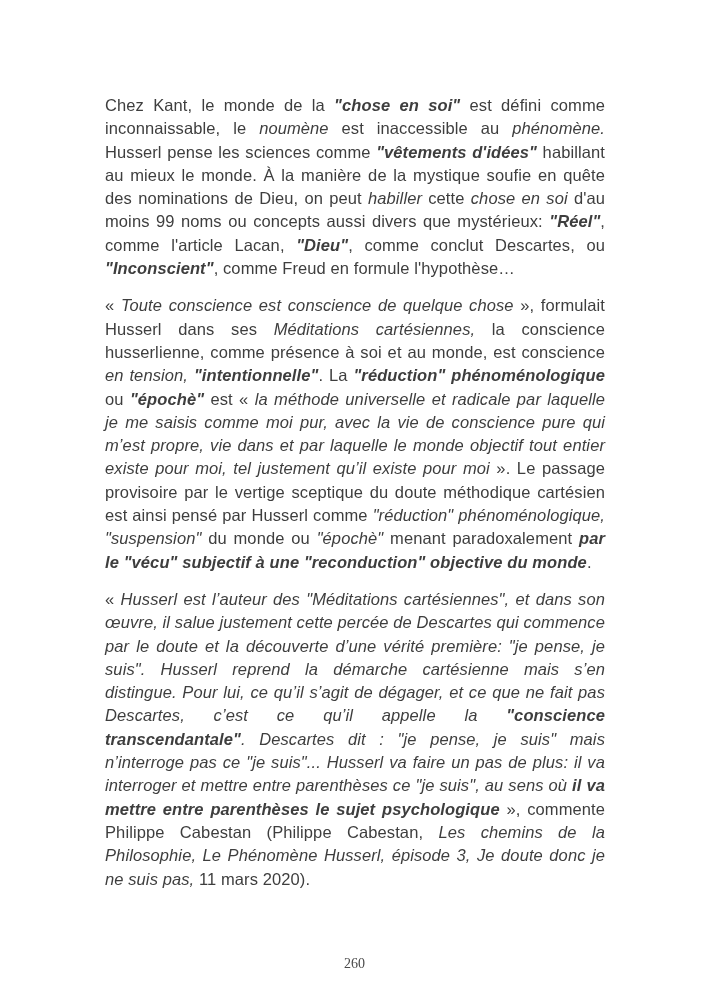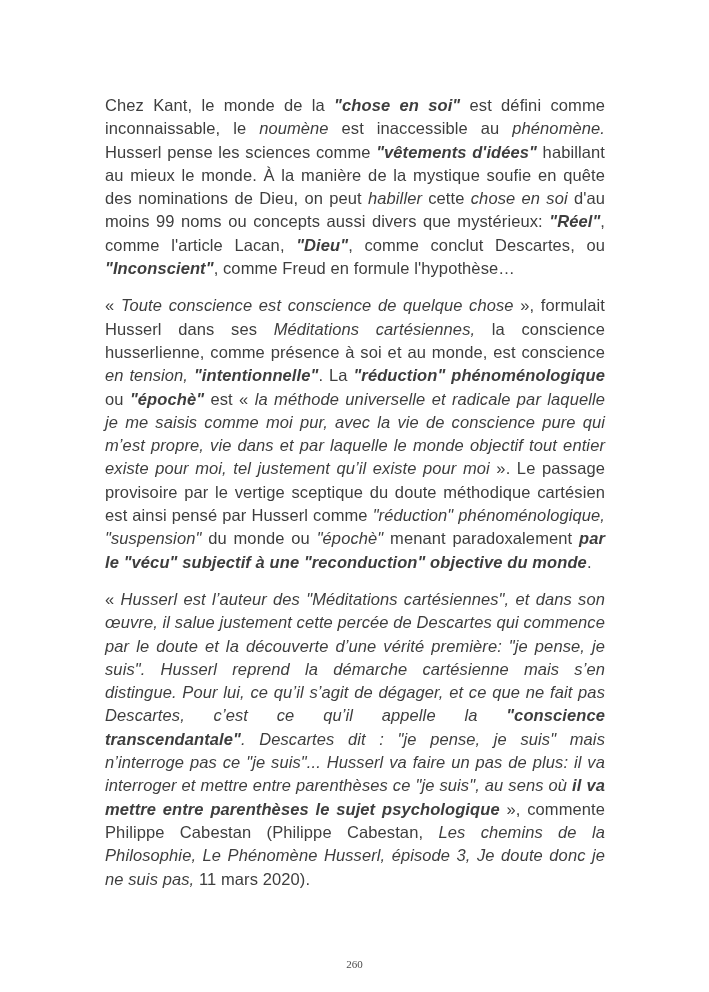--- a/index.html
+++ b/index.html
@@ -34,21 +34,21 @@
   .r-bi { font-style: italic; font-weight: 700; }
   .page-footer {
     position: absolute;
     left: 0;
     right: 0;
     top: 938px;
     text-align: center;
   }
   .page-number {
     font-family: "Liberation Serif", serif;
-    font-size: 11px;
+    font-size: 14px;
     color: #4a4a4a;
   }
 </style>
 </head>
 <body>
 
 <div class="page">
   <main class="text-body">
       <p class="para"><span class="r-n">Chez Kant, le monde de la </span><span class="r-bi">"chose en soi"</span><span class="r-n"> est défini comme inconnaissable, le </span><span class="r-i">noumène</span><span class="r-n"> est inaccessible au </span><span class="r-i">phénomène.</span><span class="r-n"> Husserl pense les sciences comme </span><span class="r-bi">"vêtements d'idées"</span><span class="r-n"> habillant au mieux le monde. À la manière de la mystique soufie en quête des nominations de Dieu, on peut </span><span class="r-i">habiller</span><span class="r-n"> cette </span><span class="r-i">chose en soi</span><span class="r-n"> d'au moins 99 noms ou concepts aussi divers que mystérieux: </span><span class="r-bi">"Réel"</span><span class="r-n">, comme l'article Lacan, </span><span class="r-bi">"Dieu"</span><span class="r-n">, comme conclut Descartes, ou </span><span class="r-bi">"Inconscient"</span><span class="r-n">, comme Freud en formule l'hypothèse…</span></p>
       <p class="para"><span class="r-n">« </span><span class="r-i">Toute conscience est conscience de quelque chose</span><span class="r-n"> », formulait Husserl dans ses </span><span class="r-i">Méditations cartésiennes,</span><span class="r-n"> la conscience husserlienne, comme présence à soi et au monde, est conscience </span><span class="r-i">en tension,</span><span class="r-n"> </span><span class="r-bi">"intentionnelle"</span><span class="r-n">. La </span><span class="r-bi">"réduction" phénoménologique</span><span class="r-n"> ou </span><span class="r-bi">"épochè"</span><span class="r-n"> est « </span><span class="r-i">la méthode universelle et radicale par laquelle je me saisis comme moi pur, avec la vie de conscience pure qui m’est propre, vie dans et par laquelle le monde objectif tout entier existe pour moi, tel justement qu’il existe pour moi</span><span class="r-n"> ». Le passage provisoire par le vertige sceptique du doute méthodique cartésien est ainsi pensé par Husserl comme </span><span class="r-i">"réduction" phénoménologique,</span><span class="r-n"> </span><span class="r-i">"suspension"</span><span class="r-n"> du monde ou </span><span class="r-i">"épochè"</span><span class="r-n"> menant paradoxalement </span><span class="r-bi">par le "vécu" subjectif à une "reconduction" objective du monde</span><span class="r-n">.</span></p>

